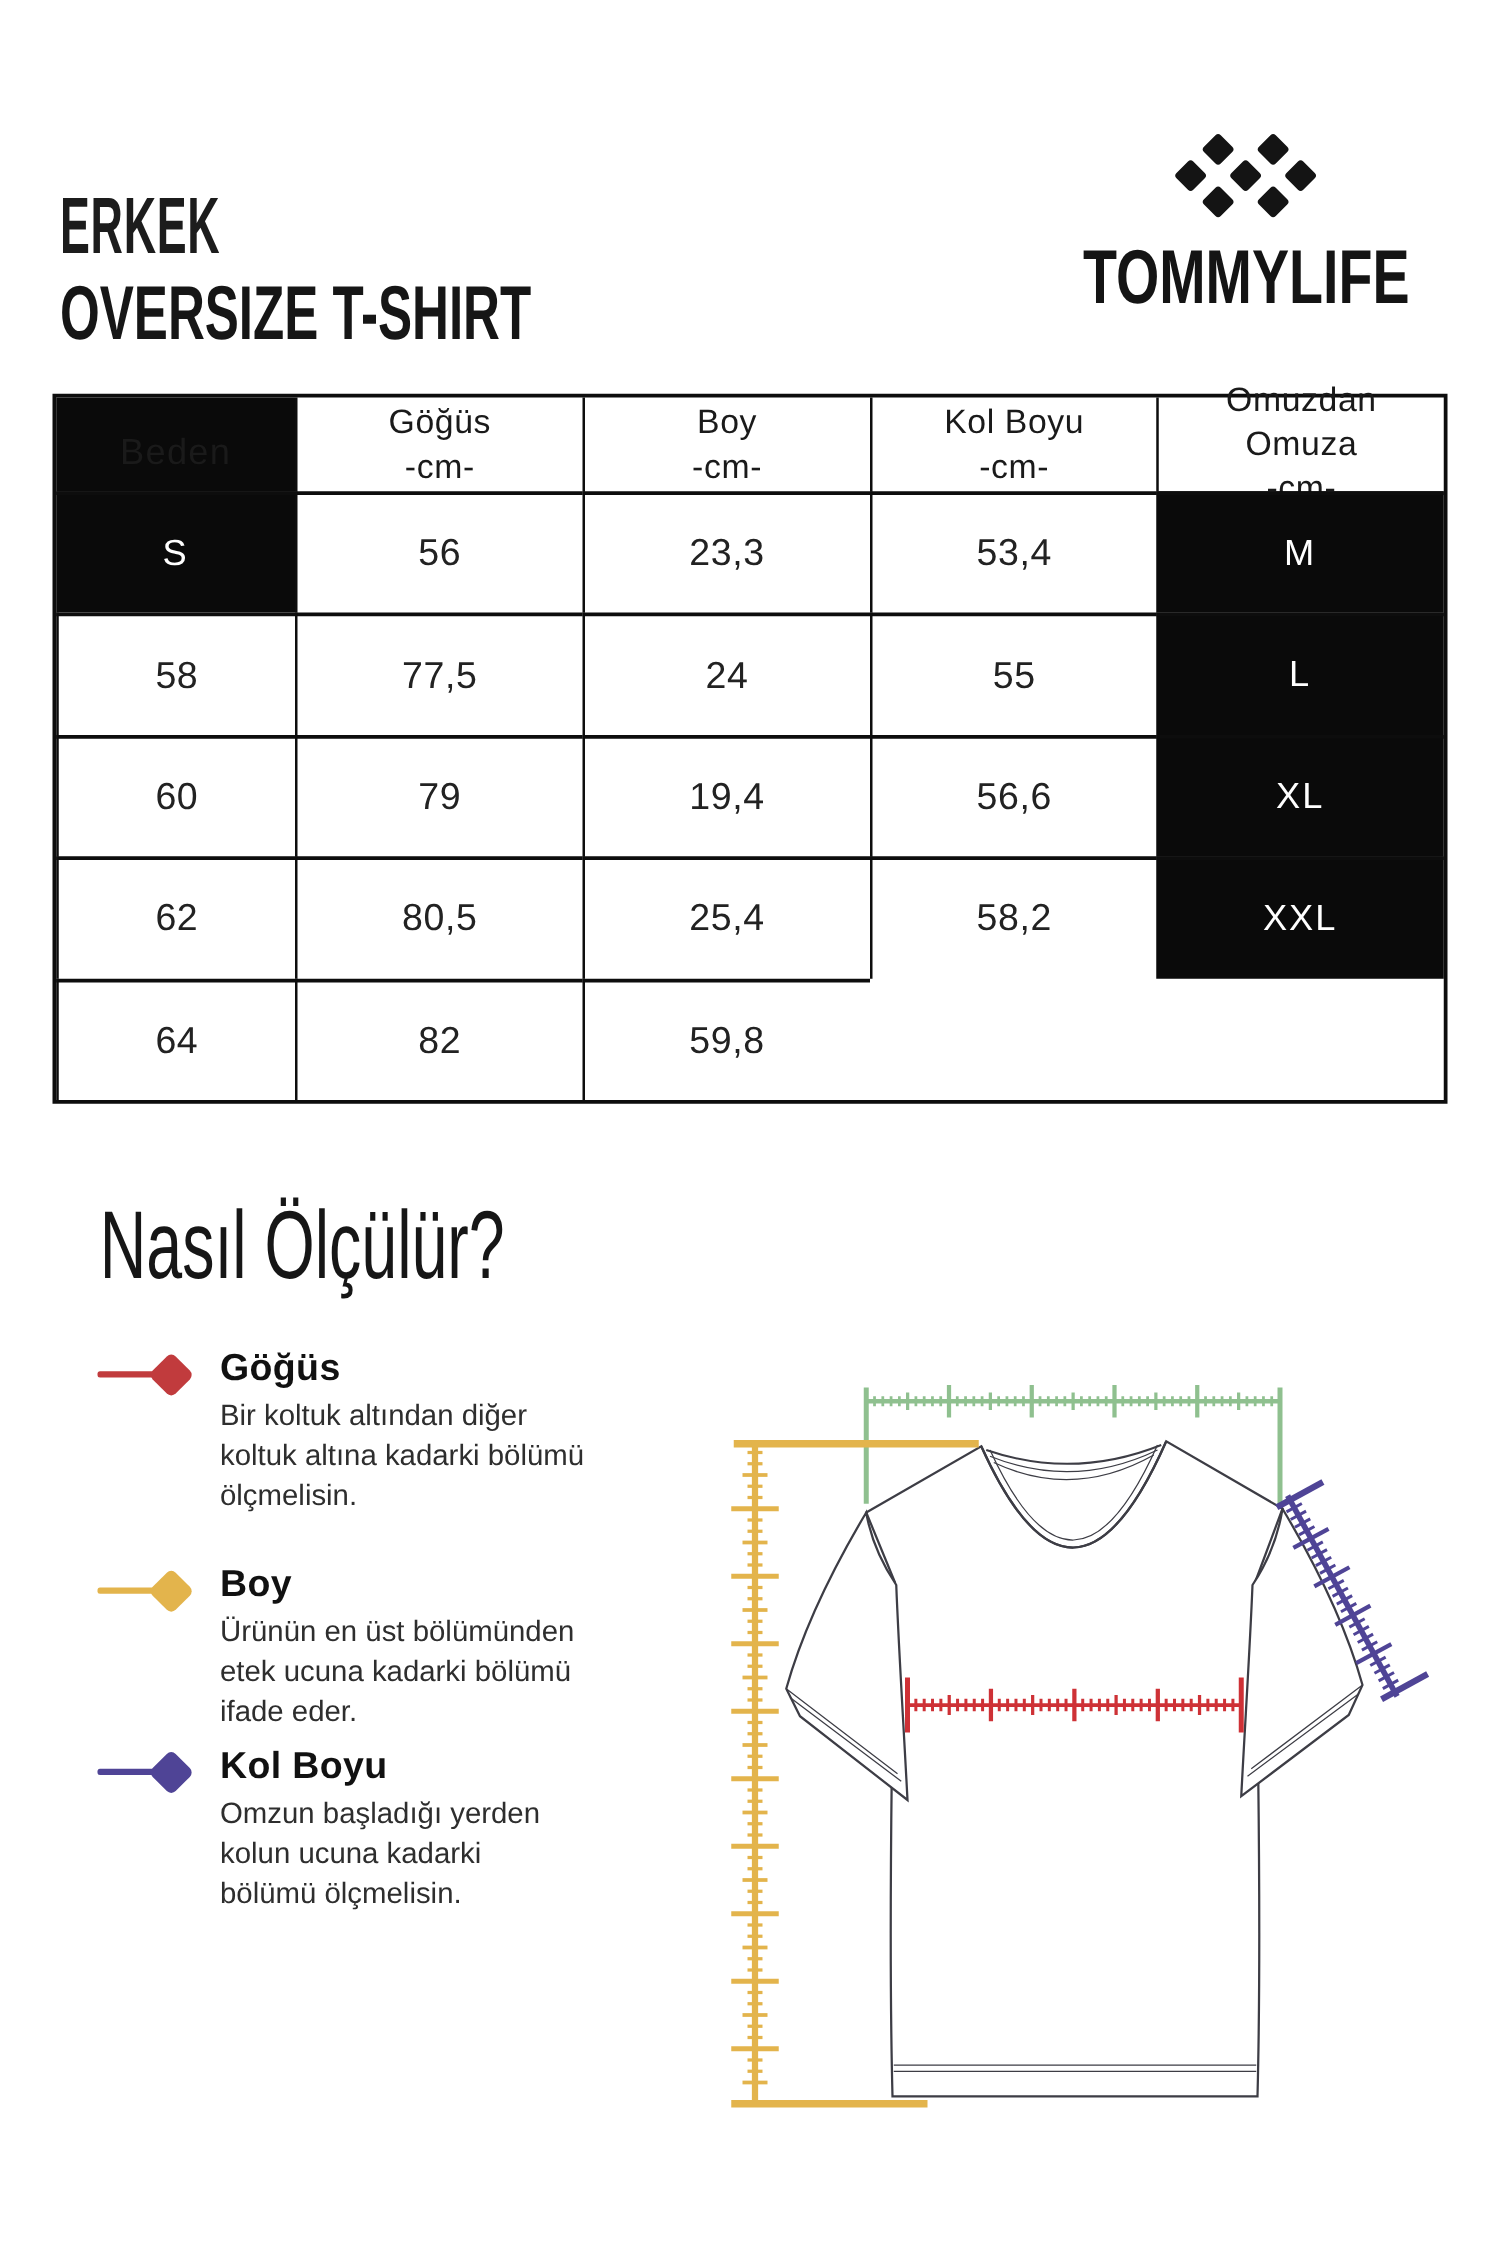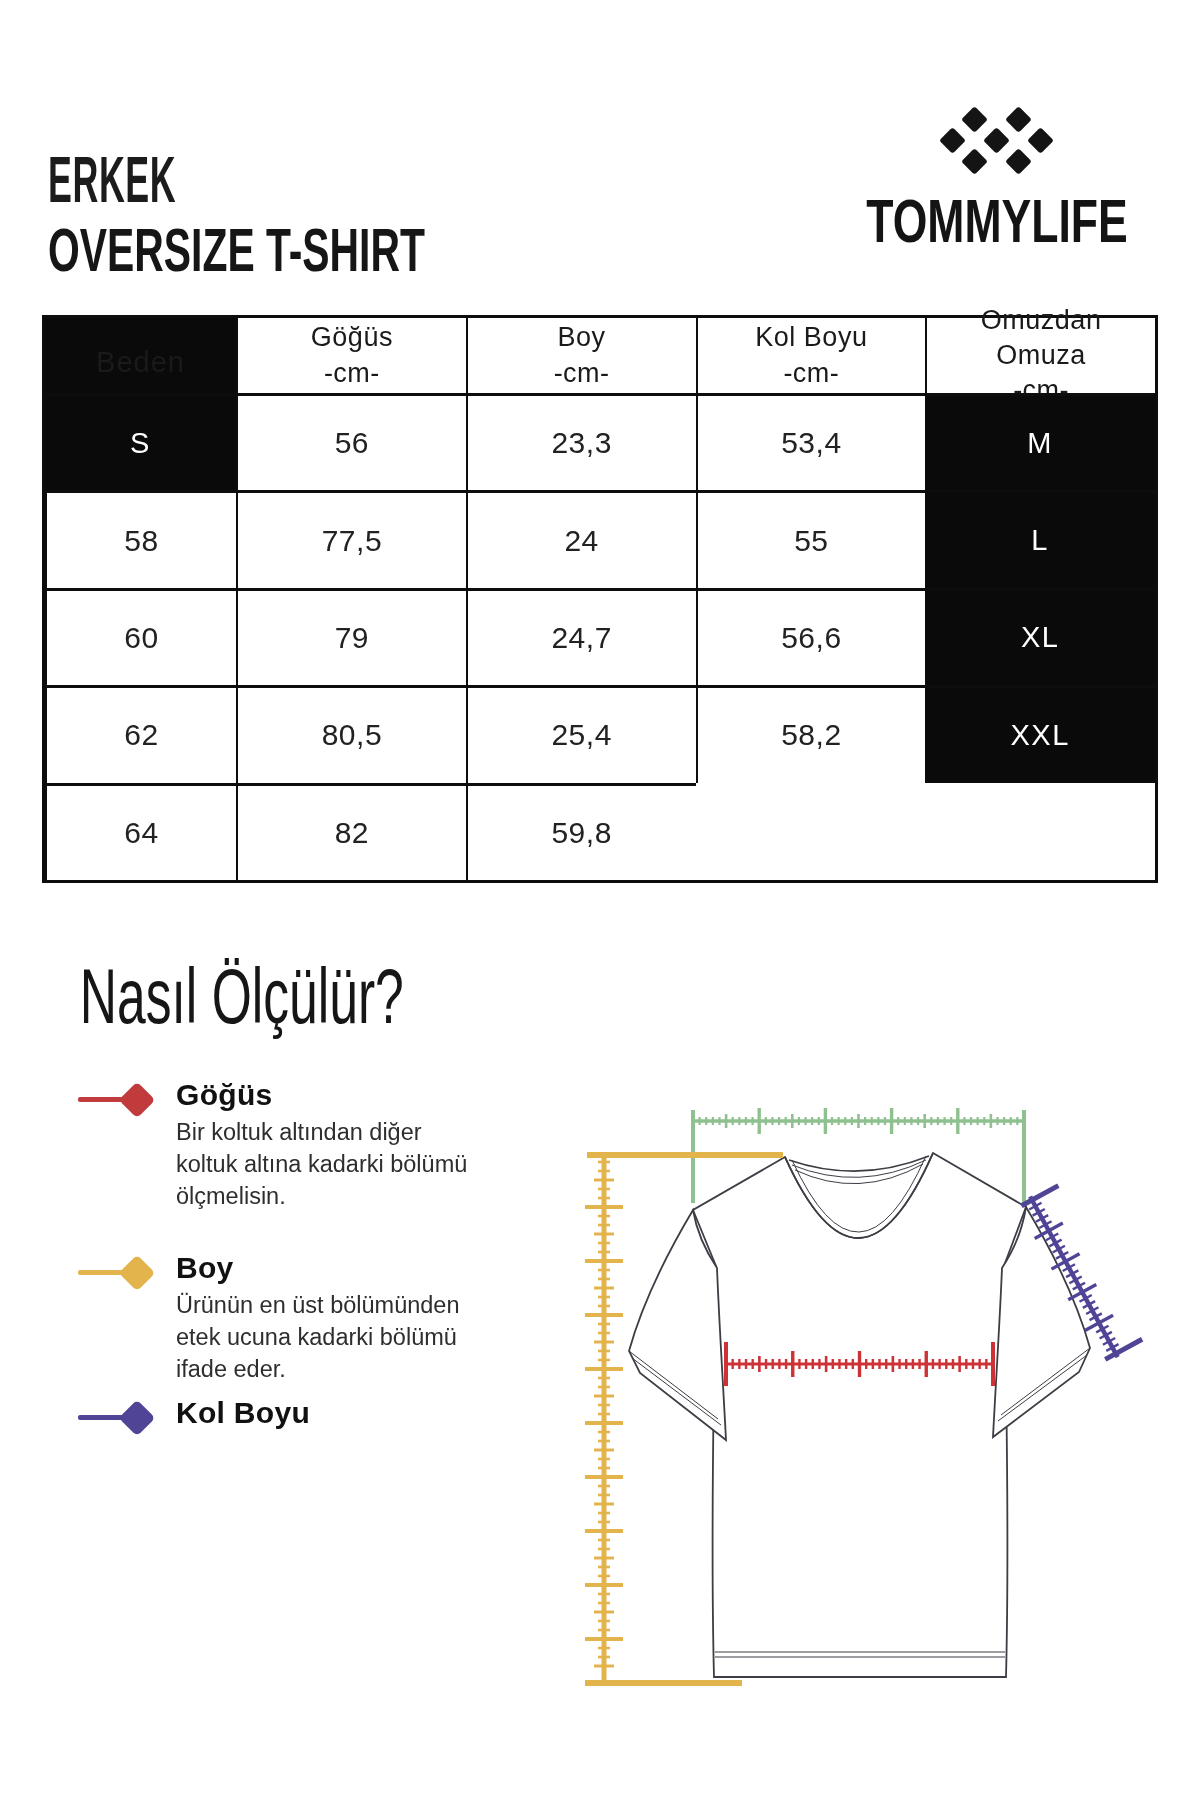--- a/index.html
+++ b/index.html
@@ -94,21 +94,21 @@
 
     <div class="c-first szcell rsep">M</div>
     <div class="vcell colsep rsep">58</div>
     <div class="vcell colsep rsep">77,5</div>
     <div class="vcell colsep rsep">24</div>
     <div class="vcell colsep rsep">55</div>
 
     <div class="c-first szcell rsep">L</div>
     <div class="vcell colsep rsep">60</div>
     <div class="vcell colsep rsep">79</div>
-    <div class="vcell colsep rsep">24,7</div>
+    <div class="vcell colsep rsep">19,4</div>
     <div class="vcell colsep rsep">56,6</div>
 
     <div class="c-first szcell rsep">XL</div>
     <div class="vcell colsep rsep">62</div>
     <div class="vcell colsep rsep">80,5</div>
     <div class="vcell colsep rsep">25,4</div>
     <div class="vcell colsep rsep">58,2</div>
 
     <div class="c-first szcell rsep">XXL</div>
     <div class="vcell colsep rsep">64</div>
@@ -146,20 +146,23 @@
     </div>
   </div>
 
   <div class="legend-item" style="top:1398px">
     <span class="legend-marker">
       <span class="m-line" style="background: rgb(79, 68, 150);"></span>
       <span class="m-diamond" style="background: rgb(79, 68, 150);"></span>
     </span>
     <div class="legend-body">
       <div class="legend-title">Kol Boyu</div>
+      <div class="legend-desc">Omzun başladığı yerden
+kolun ucuna kadarki
+bölümü ölçmelisin.</div>
     </div>
   </div>
 
 
   <svg id="measure-svg" class="diagram-svg" width="620" height="640" viewBox="0 0 620 640">
 
     <g stroke="#3d3d45" fill="#ffffff">
       <path d="M176,186 L153,130 L245,77 Q319,241 393,73 L486,127 L464,186
                C467,330 469,480 466,597 L174,597 C171,480 173,330 176,186 Z" stroke-width="1.8"></path>
       <path d="M175,572 L465,572 M175,577 L465,577" stroke-width="1" fill="none"></path>

